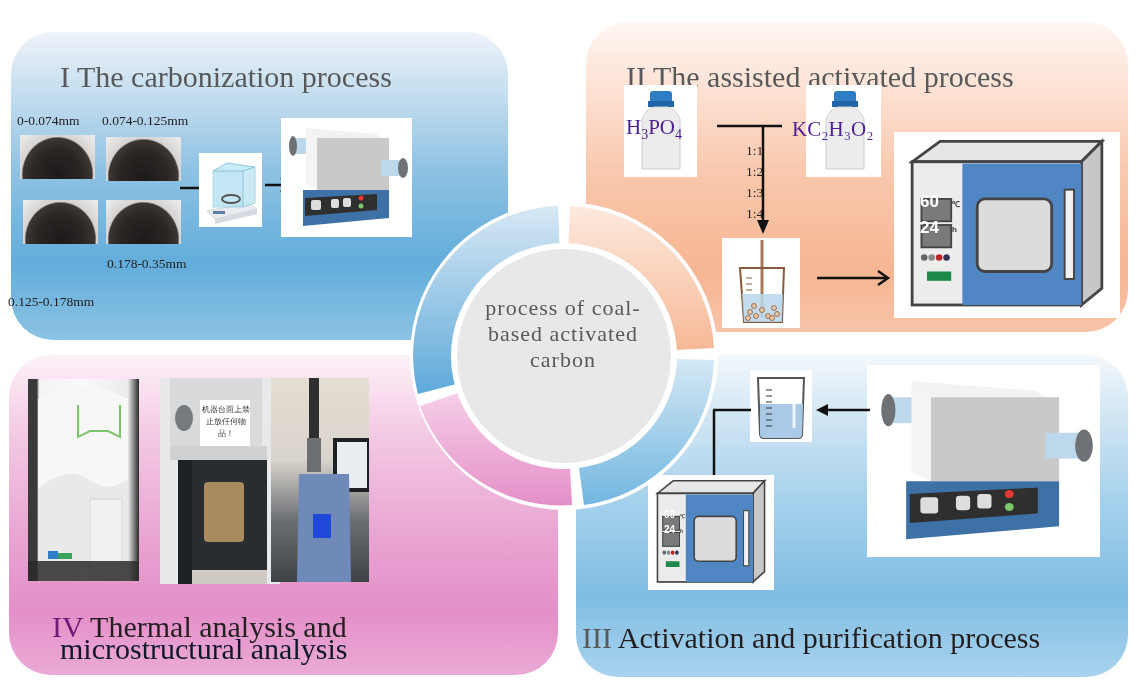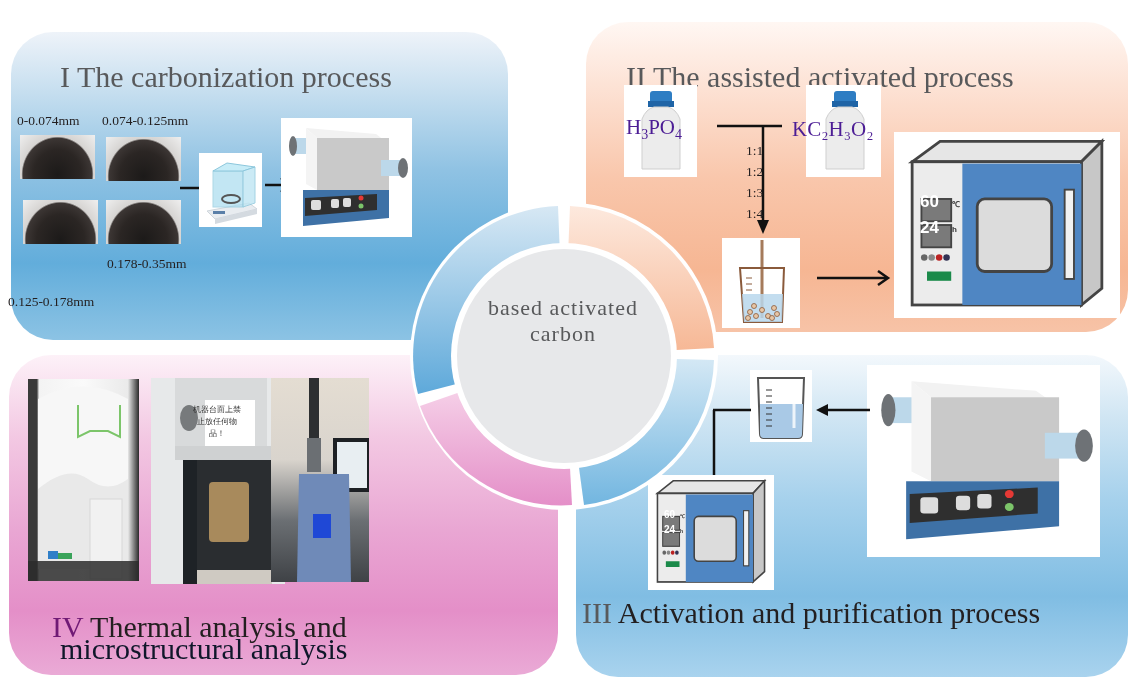--- a/index.html
+++ b/index.html
@@ -231,40 +231,40 @@
     <circle cx="47" cy="135" r="3.5" fill="#b22"></circle>
       <circle cx="55" cy="135" r="3.5" fill="#335"></circle>
     <rect x="34" y="150" width="26" height="10" fill="#1b8a4a"></rect>
   </svg>
   <div style="position:absolute;left:16px;top:34px;color:#fff;font:bold 10px 'Liberation Sans',sans-serif;">60</div>
   <div style="position:absolute;left:32px;top:38px;color:#333;font:bold 5px 'Liberation Sans',sans-serif;">℃</div>
   <div style="position:absolute;left:16px;top:49px;color:#fff;font:bold 10px 'Liberation Sans',sans-serif;">24</div>
   <div style="position:absolute;left:32px;top:53px;color:#333;font:bold 5px 'Liberation Sans',sans-serif;">h</div>
 </div>
 
-<div class="ptitle" style="left:582px;top:578px;">
+<div class="ptitle" style="left:582px;top:603px;">
   <span>III</span>
   <span class="dark">Activation and purification process</span>
 </div>
 
 <div class="panel" id="p4"></div>
 
 <div class="photo" style="left:28px;top:379px;width:111px;height:202px;background:linear-gradient(90deg,#3a3a3a 0%,#3a3a3a 8%,#f3f3f3 10%,#fafafa 50%,#eaeaea 90%,#2a2a2a 100%);">
   <svg width="111" height="202">
     <path d="M10,20 Q55,-5 100,20 L100,190 L10,190 Z" fill="#f7f7f7"></path>
     <polyline points="50,26 50,58 62,52 80,52 92,58 92,26" fill="none" stroke="#7cc56a" stroke-width="2"></polyline>
     <path d="M10,110 Q40,85 60,100 Q80,115 100,100 L100,190 L10,190 Z" fill="#e9e9e9"></path>
     <rect x="62" y="120" width="32" height="80" fill="#f1f1f1" stroke="#d7d7d7"></rect>
     <rect x="20" y="172" width="10" height="8" fill="#2f7fc8"></rect>
     <rect x="30" y="174" width="14" height="6" fill="#3aa35a"></rect>
     <rect x="0" y="182" width="111" height="20" fill="#2b2b2b" opacity="0.85"></rect>
   </svg>
 </div>
 
-<div class="photo" style="left:151px;top:378px;width:120px;height:206px;background:#e7e9ea;padding-left:14px;">
+<div class="photo" style="left:160px;top:378px;width:120px;height:206px;background:#e7e9ea;">
   <svg width="107" height="206">
     <rect x="10" y="0" width="92" height="68" fill="#d8dadb"></rect>
     <rect x="40" y="22" width="50" height="46" fill="#ffffff"></rect>
     <ellipse cx="24" cy="40" rx="9" ry="13" fill="#777a7c"></ellipse>
     <rect x="10" y="68" width="97" height="14" fill="#cfd1d2"></rect>
     <rect x="18" y="82" width="14" height="124" fill="#1e2226"></rect>
     <rect x="32" y="82" width="75" height="110" fill="#2a2d30"></rect>
     <rect x="44" y="104" width="40" height="60" rx="4" fill="#a88a5c"></rect>
     <rect x="32" y="192" width="75" height="14" fill="#cfcac2"></rect>
   </svg>
@@ -313,15 +313,16 @@
   <circle cx="156" cy="156" r="154" fill="#ffffff"></circle>
   <path d="M156,156 L10,194 A150,150 0 0 1 150,6 Z" fill="url(#gBlueTL)"></path>
   <path d="M156,156 L162,6 A150,150 0 0 1 306,148 Z" fill="url(#gOrange)"></path>
   <path d="M156,156 L306,160 A150,150 0 0 1 176,305 Z" fill="url(#gBlueBR)"></path>
   <path d="M156,156 L164,305 A150,150 0 0 1 12,206 Z" fill="url(#gPink)"></path>
   <circle cx="156" cy="156" r="113" fill="#ffffff"></circle>
   <circle cx="156" cy="156" r="107" fill="#e7e8ea"></circle>
 </svg>
 
 <div class="center-text">
+  <div>process of coal-</div>
   <div>based activated</div>
   <div>carbon</div>
 </div>
 
 </body></html>

